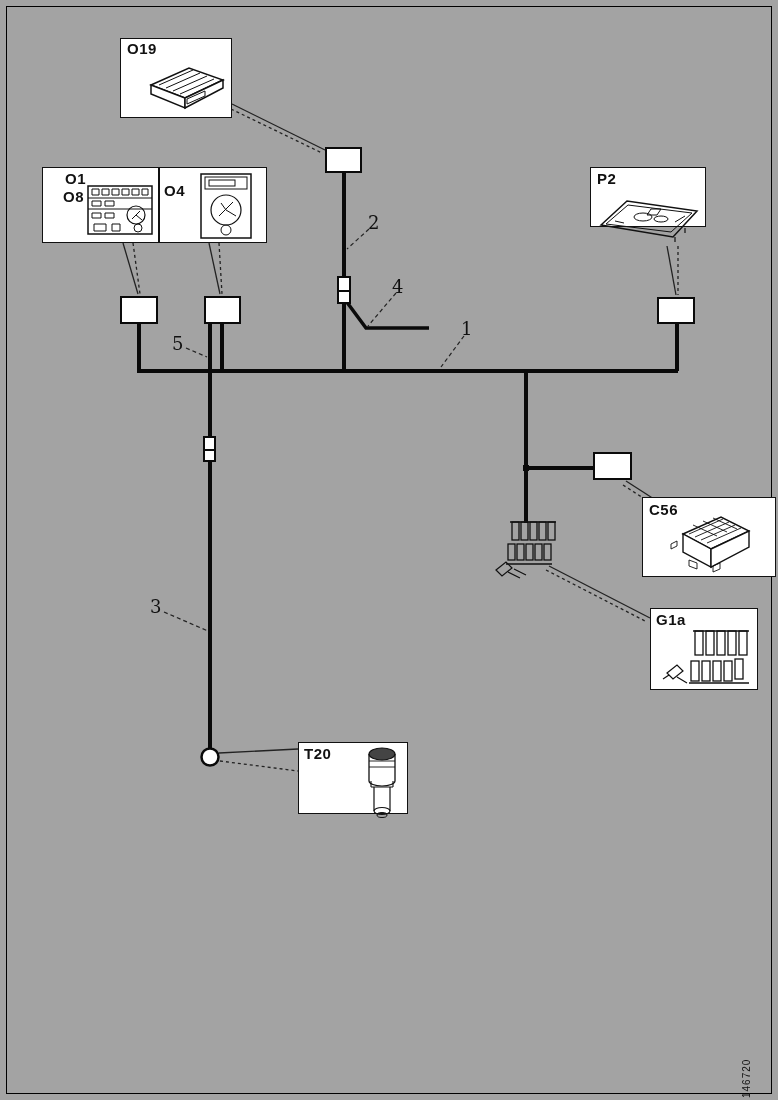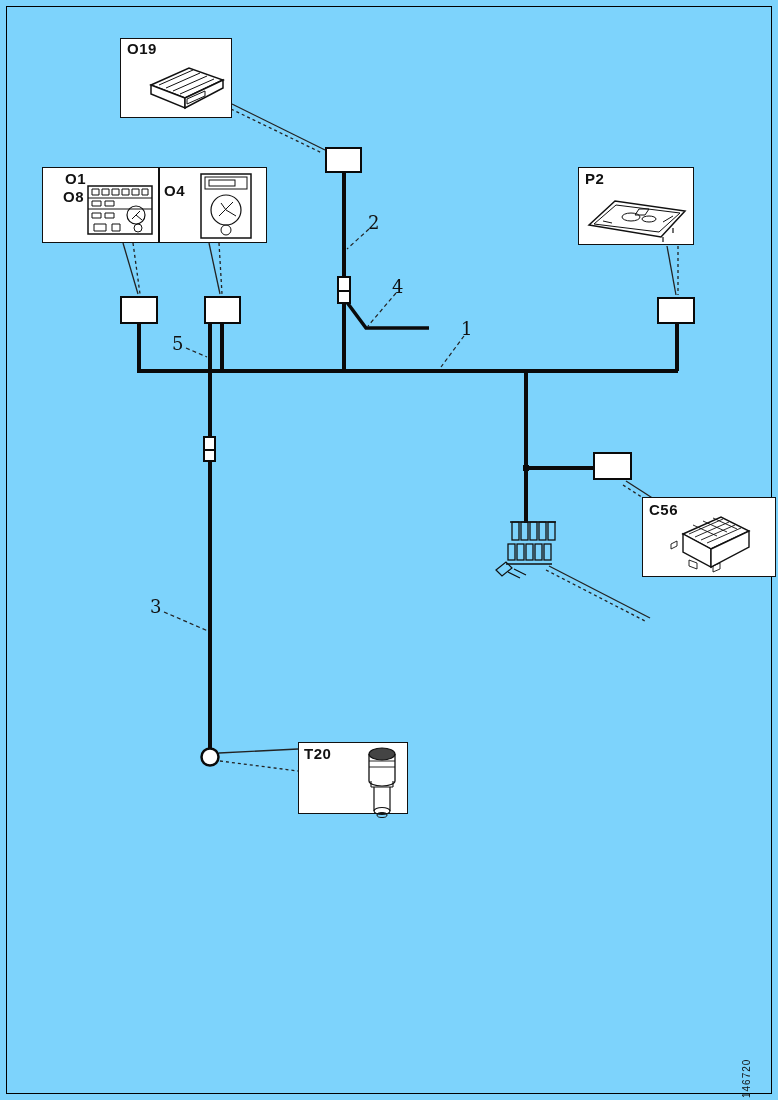--- a/index.html
+++ b/index.html
@@ -1,17 +1,17 @@
 <!DOCTYPE html>
 <html><head>
 <meta charset="utf-8">
 <style>
   html,body{margin:0;padding:0;background:#e8e8e8;}
   .canvas{
-    position:relative;width:778px;height:1100px;background:#7dd3fc;
+    position:relative;width:778px;height:1100px;background:#a3a3a3;
     font-family:"Liberation Sans",sans-serif;overflow:hidden;
   }
   .frame{position:absolute;left:6px;top:6px;right:6px;bottom:6px;border:1px solid #000;pointer-events:none;}
   svg.lines{position:absolute;left:0;top:0;}
   .compbox{
     position:absolute;border:1.5px solid #111;background:#fff;box-sizing:border-box;
   }
   .compbox .lbl{
     position:absolute;font-size:15px;font-weight:700;color:#111;letter-spacing:.5px;line-height:1.1;
   }
@@ -151,21 +151,21 @@
         <rect x="2" y="2" width="50" height="64" stroke-width="1.5"></rect>
         <rect x="6" y="5" width="42" height="12" stroke-width="1"></rect>
         <rect x="10" y="8" width="26" height="6" stroke-width="1"></rect>
         <circle cx="27" cy="38" r="15" stroke-width="1.2"></circle>
         <path d="M20,44 L34,30 M27,38 L37,44 M22,31 L27,38" stroke-width="1"></path>
         <circle cx="27" cy="58" r="5" stroke-width="1"></circle>
       </g>
     </svg>
   </div>
 
-  <div class="compbox" style="left:578px;top:167px;width:116px;height:78px">
+  <div class="compbox" style="left:590px;top:167px;width:116px;height:60px">
     <span class="lbl" style="left:6px;top:3px">P2</span>
     <svg width="104" height="56" style="position:absolute;left:6px;top:19px">
       <g fill="none" stroke="#111">
         <path d="M4,38 L30,14 L100,24 L76,50 Z" stroke-width="1.5"></path>
         <path d="M9,37 L31,18 L95,26 L74,45 Z" stroke-width="1"></path>
         <ellipse cx="46" cy="30" rx="9" ry="4" stroke-width="1"></ellipse>
         <ellipse cx="64" cy="32" rx="7" ry="3" stroke-width="1"></ellipse>
         <path d="M18,34 l9,2 M78,35 l10,-6 M54,22 h10 l-4,6 h-10 Z" stroke-width="1"></path>
         <path d="M78,50 v5 M88,41 v5" stroke-width="1.2"></path>
       </g>
@@ -181,20 +181,42 @@
         <path d="M58,39 L96,21 L96,37 L58,57 Z"></path>
       </g>
       <g stroke="#111" stroke-width="0.9" fill="none">
         <path d="M36,24 L70,9 M42,27 L76,12 M48,30 L82,15 M54,33 L88,18"></path>
         <path d="M40,15 L64,26 M50,11 L74,22 M60,8 L84,19"></path>
         <path d="M36,50 v6 l8,3 v-6 Z M60,56 v6 l7,-3 v-6 Z M24,31 l-6,3 v5 l6,-3 Z"></path>
       </g>
     </svg>
   </div>
 
+  <div class="compbox" style="left:650px;top:608px;width:108px;height:82px">
+    <span class="lbl" style="left:5px;top:3px">G1a</span>
+    <svg width="94" height="68" style="position:absolute;left:10px;top:12px">
+      <g fill="none" stroke="#111">
+        <path d="M32,10 H88" stroke-width="1.5"></path>
+        <g stroke-width="1.3">
+          <rect x="34" y="10" width="8" height="24"></rect>
+            <rect x="45" y="10" width="8" height="24"></rect>
+          <rect x="56" y="10" width="8" height="24"></rect>
+            <rect x="67" y="10" width="8" height="24"></rect>
+          <rect x="78" y="10" width="8" height="24"></rect>
+          <rect x="30" y="40" width="8" height="20"></rect>
+            <rect x="41" y="40" width="8" height="20"></rect>
+          <rect x="52" y="40" width="8" height="20"></rect>
+            <rect x="63" y="40" width="8" height="20"></rect>
+          <rect x="74" y="38" width="8" height="20"></rect>
+        </g>
+        <path d="M28,62 H88" stroke-width="1.5"></path>
+        <path d="M6,52 L16,44 L22,50 L12,58 Z M2,58 L8,54 M16,56 L26,62" stroke-width="1.2"></path>
+      </g>
+    </svg>
+  </div>
 
   <div class="compbox" style="left:298px;top:742px;width:110px;height:72px">
     <span class="lbl" style="left:5px;top:3px">T20</span>
     <svg width="40" height="74" style="position:absolute;left:64px;top:2px">
       <g stroke="#111" fill="none">
         <ellipse cx="19" cy="9" rx="13" ry="6" fill="#444" stroke-width="1.2"></ellipse>
         <path d="M6,9 V36 M32,9 V36" stroke-width="1.3"></path>
         <path d="M6,16 H32 M6,22 H32" stroke-width="0.9"></path>
         <path d="M6,36 a13,5 0 0 0 26,0" stroke-width="1.2"></path>
         <path d="M8,36 V42 M30,36 V42 M8,42 H30" stroke-width="1.1"></path>

